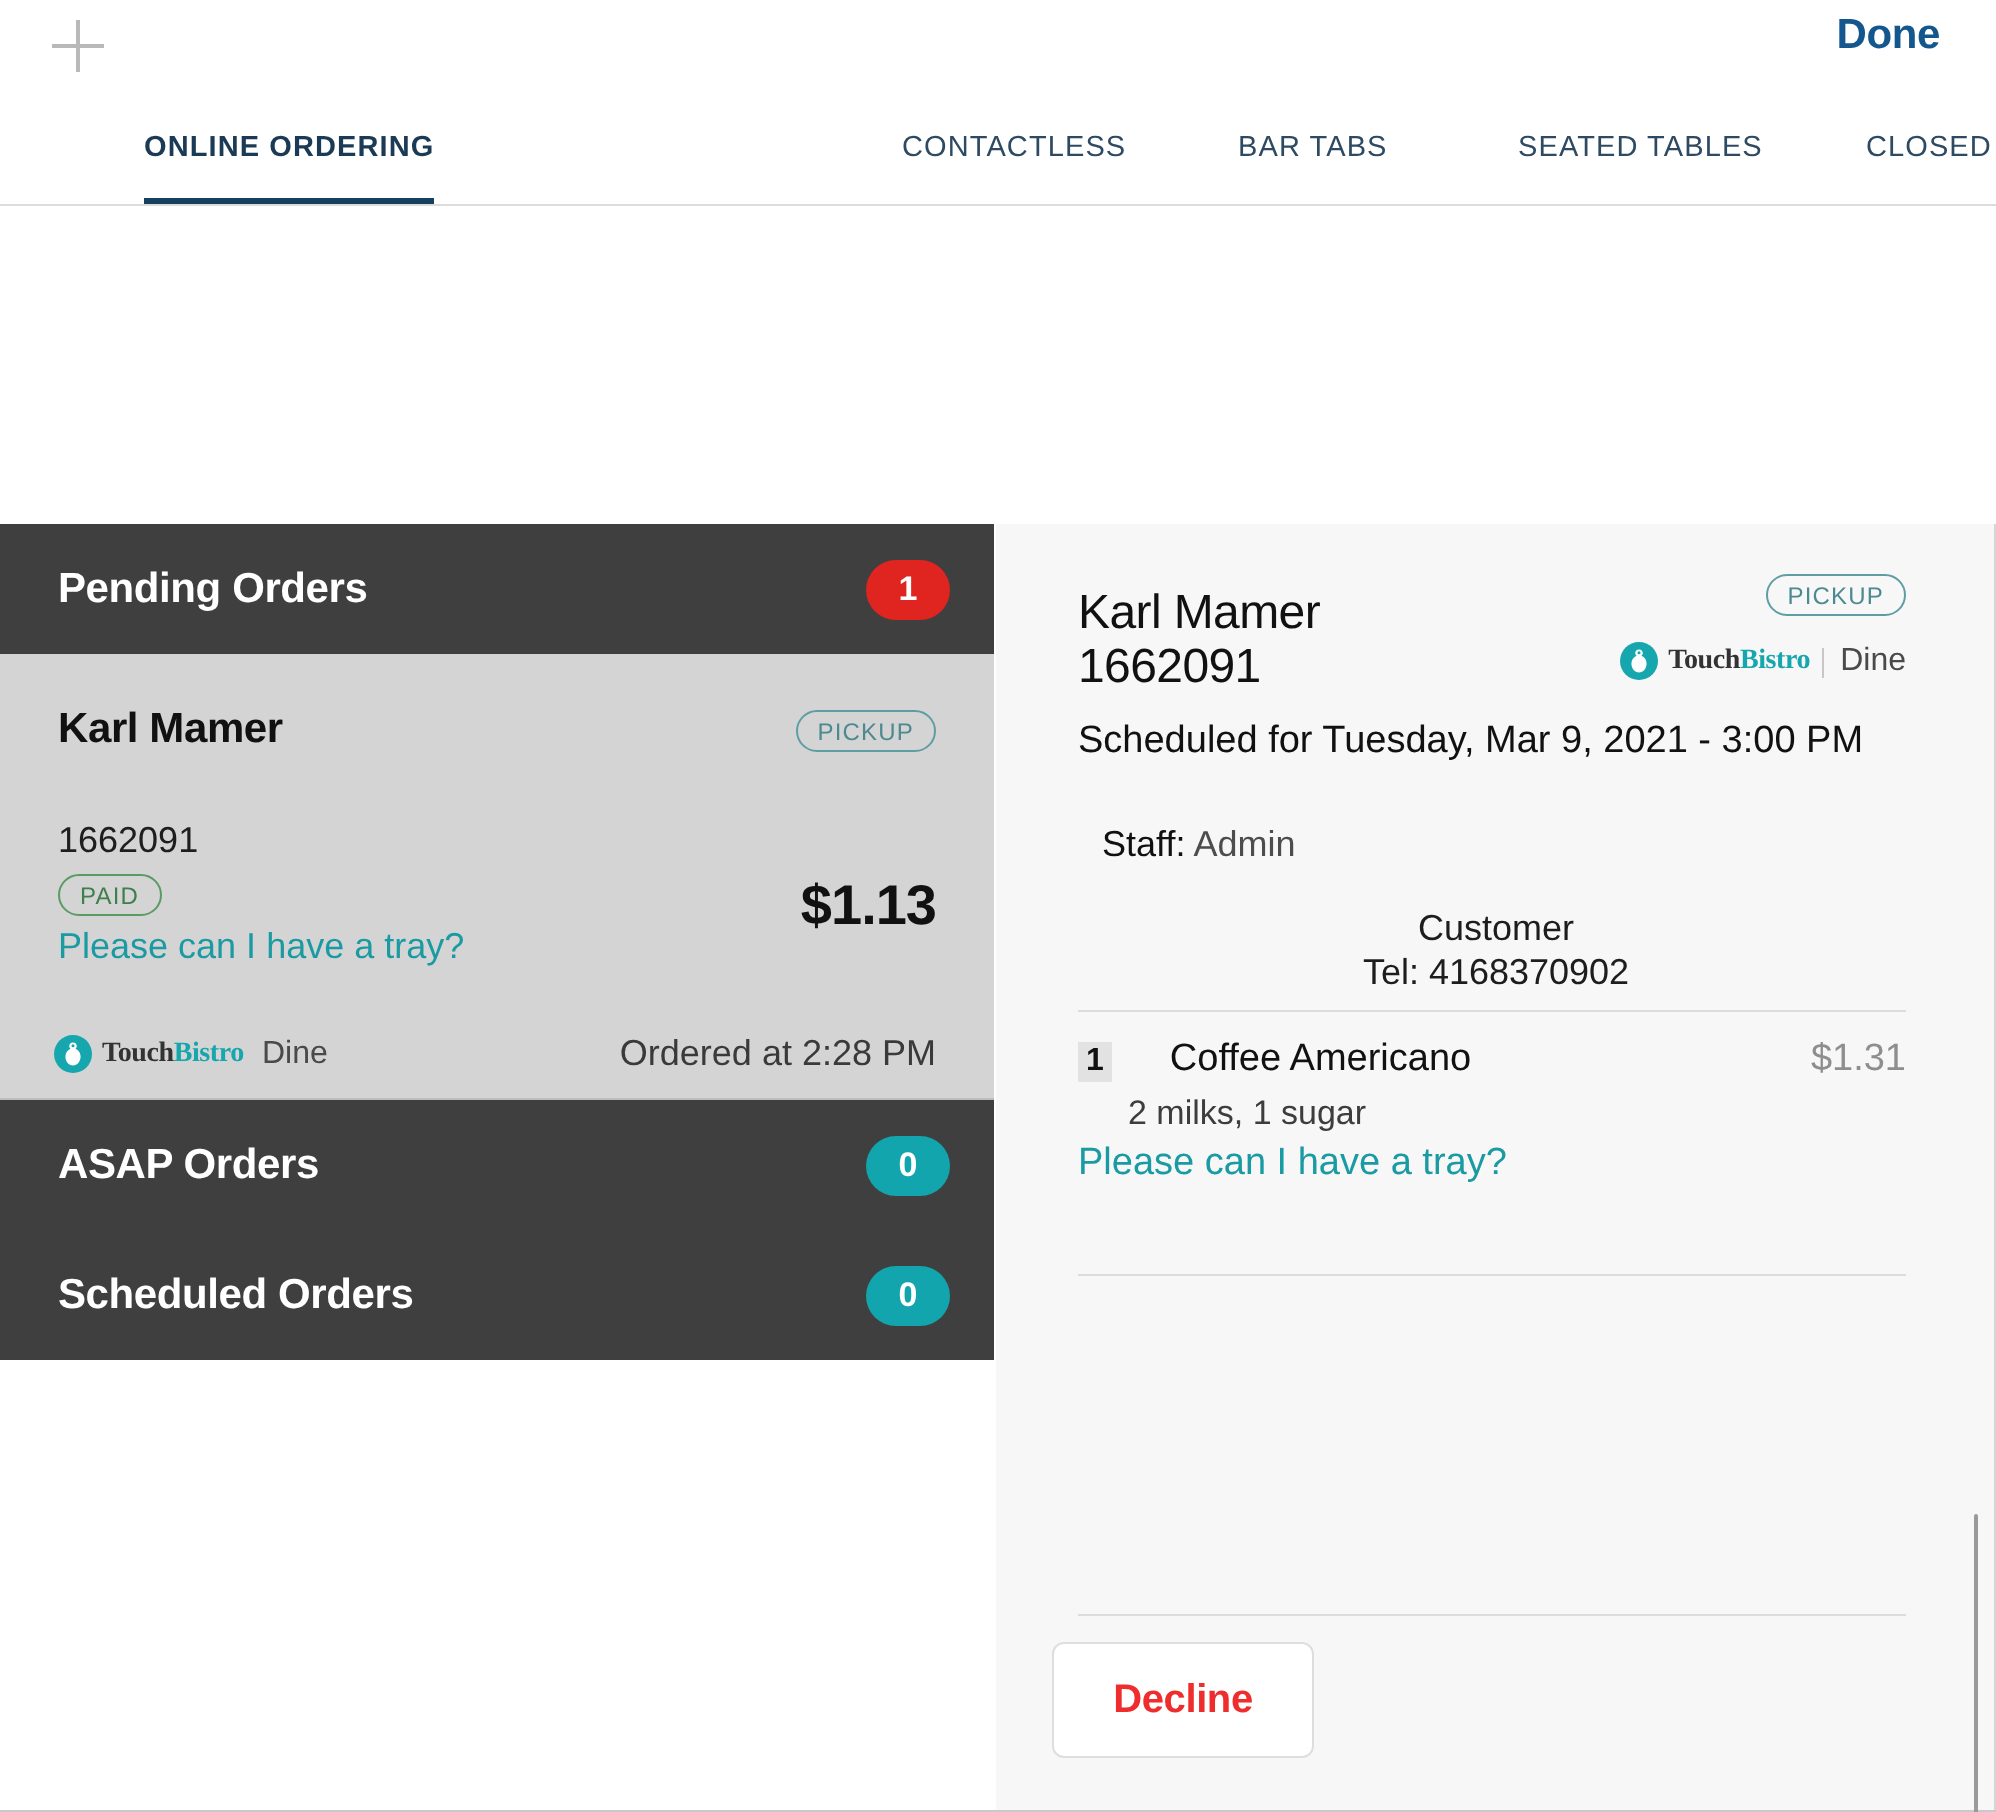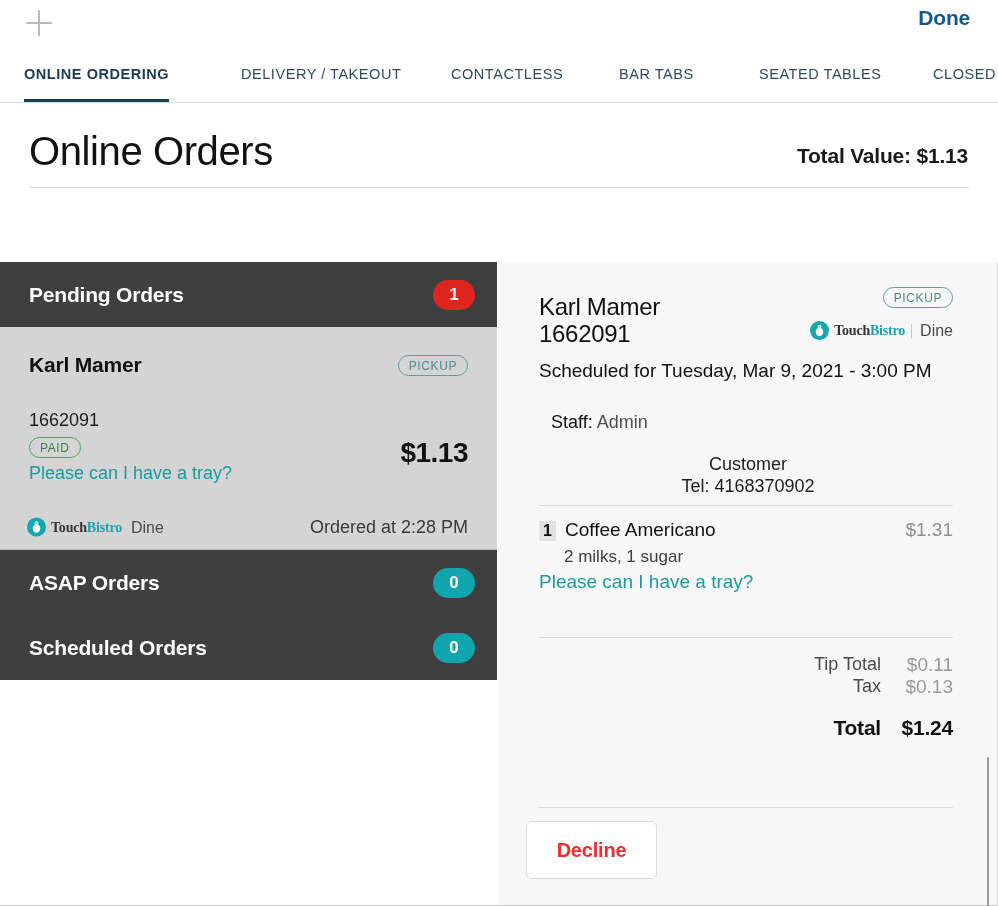--- a/index.html
+++ b/index.html
@@ -61,21 +61,21 @@
     display: flex;
     align-items: flex-start;
     padding-top: 18px;
     font-size: 14.5px;
     letter-spacing: 0.55px;
     color: #2e4a63;
     cursor: pointer;
     background: none; border: none;
     font-family: "Liberation Sans", sans-serif;
   }
-  .tab.active { color: #1b3a55; font-weight: bold; }
+  .tab.active { color: #1b3a55; font-weight: bold; margin-left: 48px; }
   .tab.active .tab-underline {
     position: absolute;
     left: 0; right: 0; bottom: 0;
     height: 4px;
     background: #17405e;
   }
 
   
   .page-head {
     position: relative;
@@ -274,21 +274,21 @@
   }
   .item-line { display: flex; align-items: baseline; }
   .item-qty {
     background: #e2e2e2;
     color: #111111;
     font-size: 16px; font-weight: bold;
     padding: 1px 4px;
     margin-right: 9px;
     line-height: 1.12;
   }
-  .item-name { flex: 1; font-size: 19px; color: #111111; }
+  .item-name { flex: 1; font-size: 19px; color: #111111; margin-left: 20px; }
   .item-price { font-size: 19px; color: #8e8e8e; }
   .item-mods {
     margin: 6px 0 0 25px;
     font-size: 17px; color: #3d3d3d;
   }
   .item-note {
     margin: 4px 0 0 0;
     font-size: 19px; color: #1a9ba3;
   }
 
@@ -365,43 +365,35 @@
 
   <div class="topbar">
     <div class="plus-icon"></div>
     <button class="done-btn">Done</button>
   </div>
 
   <div class="tabbar">
     <button class="tab active" style="left:24px">
         <span>ONLINE ORDERING</span>
         <span class="tab-underline"></span>
-      </button>
-    <button class="tab" style="left:241px">
-        <span>DELIVERY / TAKEOUT</span>
       </button>
     <button class="tab" style="left:451px">
         <span>CONTACTLESS</span>
       </button>
     <button class="tab" style="left:759px">
         <span>SEATED TABLES</span>
       </button>
     <button class="tab" style="left:619px">
         <span>BAR TABS</span>
       </button>
     <button class="tab" style="left:933px">
         <span>CLOSED</span>
       </button>
   </div>
 
-  <div class="page-head">
-    <div class="page-title">Online Orders</div>
-    <div class="total-value">Total Value: $1.13</div>
-    <div class="head-rule"></div>
-  </div>
 
   <div class="body-split">
 
     <div class="order-list">
 
       <div class="group-head">
         <span class="gh-title">Pending Orders</span>
         <span class="count-pill red">1</span>
       </div>
 
@@ -474,34 +466,20 @@
           <span class="item-qty">1</span>
           <span class="item-name">Coffee Americano</span>
           <span class="item-price">$1.31</span>
         </div>
         <div class="item-mods">2 milks, 1 sugar</div>
         <div class="item-note">Please can I have a tray?</div>
       </div>
 
       <div class="d-rule rule-totals"></div>
 
-      <div class="totals">
-        <div class="t-row">
-          <span class="t-label">Tip Total</span>
-          <span class="t-val">$0.11</span>
-        </div>
-        <div class="t-row">
-          <span class="t-label">Tax</span>
-          <span class="t-val">$0.13</span>
-        </div>
-        <div class="t-row grand">
-          <span class="t-label">Total</span>
-          <span class="t-val">$1.24</span>
-        </div>
-      </div>
 
       <div class="vscroll"></div>
 
       <div class="d-rule rule-actions"></div>
 
       <div class="actions">
         <button class="btn-decline">Decline</button>
       </div>
 
     </div>

